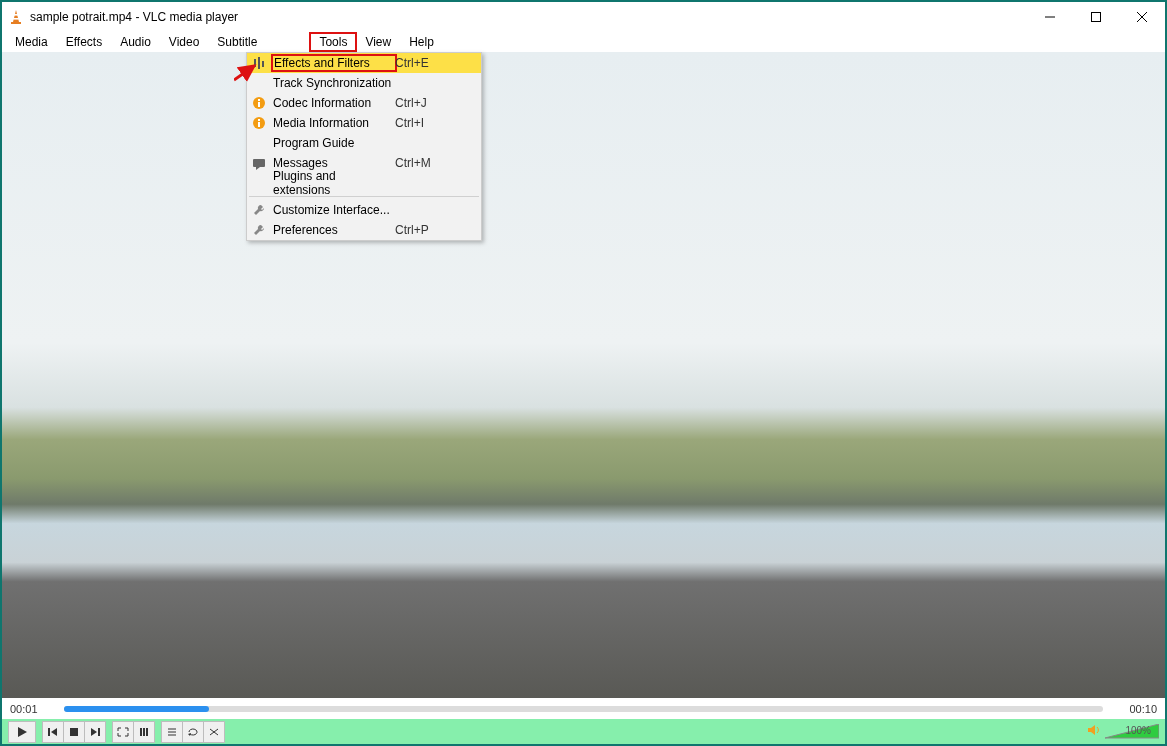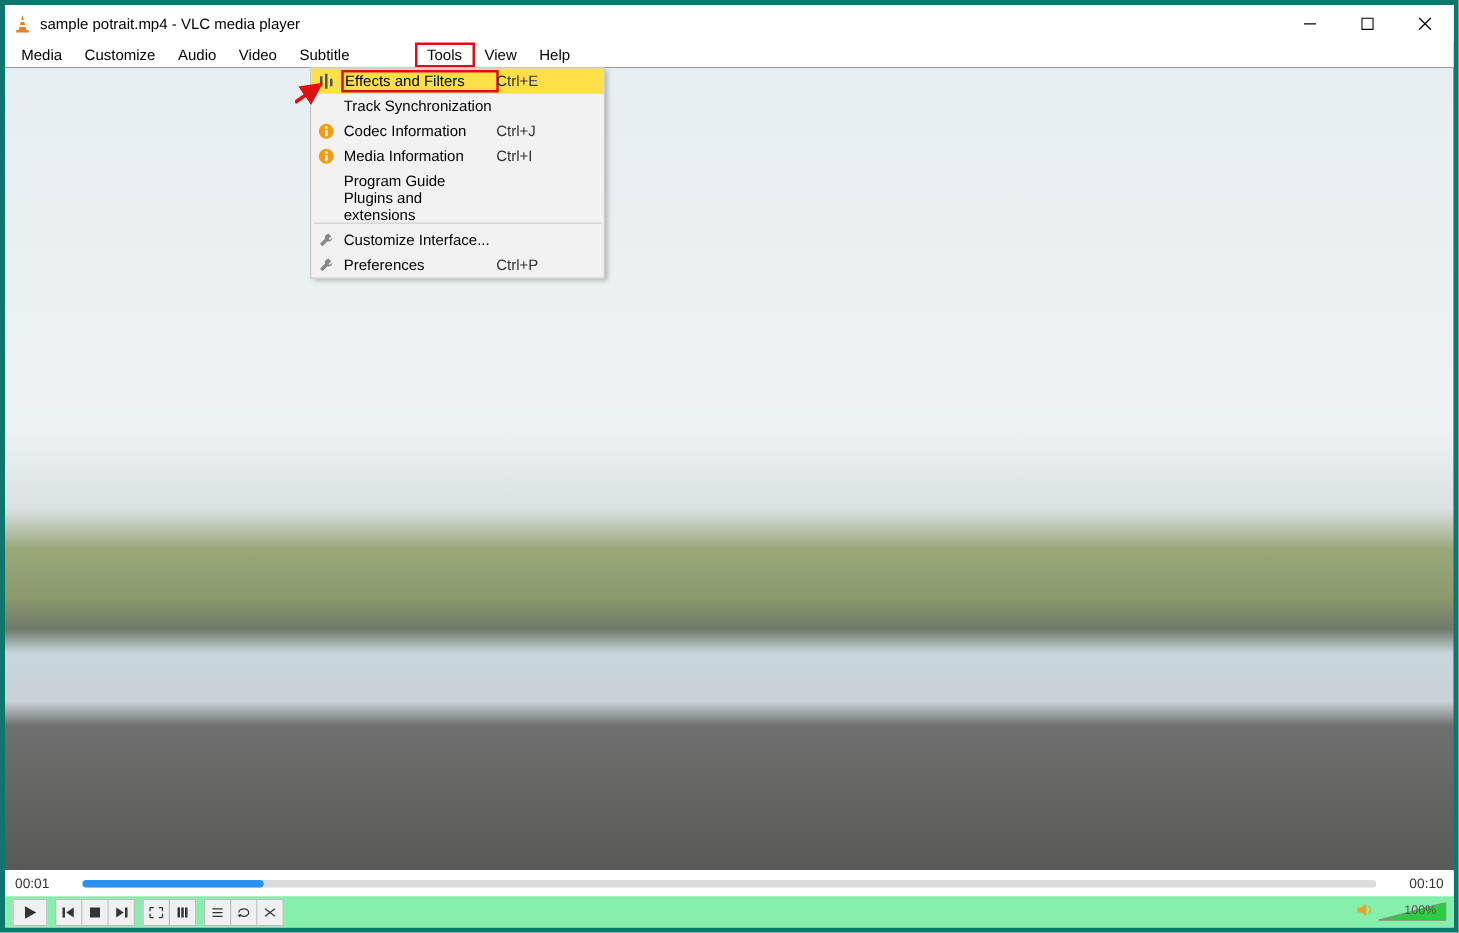--- a/index.html
+++ b/index.html
@@ -1,16 +1,16 @@
 <!DOCTYPE html>
 <html><head>
 <meta charset="utf-8">
 <style>
   html,body{margin:0;padding:0;font-family:"Segoe UI",Tahoma,sans-serif;font-size:12px;color:#000;background:#fff;height:100%;}
-  #app{width:1167px;height:746px;position:relative;overflow:hidden;border:4px solid #0f766e;box-sizing:border-box;}
+  #app{width:1167px;height:746px;position:relative;overflow:hidden;border:2px solid #0f766e;box-sizing:border-box;}
   
   .titlebar{height:30px;display:flex;align-items:center;padding-left:6px;background:#fff;}
   .titlebar .cone{width:16px;height:16px;margin-right:6px;position:relative;}
   .titlebar .cone svg{display:block;}
   .titlebar .title{font-size:12px;}
   .winctrls{margin-left:auto;display:flex;}
   .winbtn{width:46px;height:30px;display:flex;align-items:center;justify-content:center;}
   .winbtn svg{display:block;}
   
   .menubar{height:20px;display:flex;align-items:center;padding:0 4px;gap:0;}
@@ -76,21 +76,21 @@
           <svg width="10" height="10">
             <line x1="0" y1="0" x2="10" y2="10" stroke="#000"></line>
             <line x1="10" y1="0" x2="0" y2="10" stroke="#000"></line>
           </svg>
         </div>
     </div>
   </div>
 
   <div class="menubar">
     <span class="menuitem">Media</span>
-    <span class="menuitem">Customize</span>
+    <span class="menuitem">Effects</span>
     <span class="menuitem">Audio</span>
     <span class="menuitem">Video</span>
     <span class="menuitem">Subtitle</span>
     <span class="menuitem tools">Tools</span>
     <span class="menuitem">View</span>
     <span class="menuitem">Help</span>
   </div>
 
   <div class="video">
     <div class="sky"></div>
@@ -126,20 +126,28 @@
             <circle cx="7" cy="7" r="6" fill="#f39c12"></circle>
             <rect x="6" y="6" width="2" height="5" fill="#fff"></rect>
             <rect x="6" y="3" width="2" height="2" fill="#fff"></rect>
           </svg></span>
       <span class="lab">Media Information</span>
       <span class="sc">Ctrl+I</span>
     </div>
     <div class="dditem">
       <span class="lab">Program Guide</span>
       <span class="sc"></span>
+    </div>
+    <div class="dditem">
+      <span class="ddicon"><svg width="14" height="14">
+            <rect x="1" y="3" width="12" height="8" rx="1" fill="#666"></rect>
+            <polygon points="4,11 4,14 8,11" fill="#666"></polygon>
+          </svg></span>
+      <span class="lab">Messages</span>
+      <span class="sc">Ctrl+M</span>
     </div>
     <div class="dditem">
       <span class="lab">Plugins and extensions</span>
       <span class="sc"></span>
     </div>
     <div class="ddsep"></div>
     <div class="dditem">
       <span class="ddicon"><svg width="14" height="14">
             <path d="M9 2a3 3 0 0 0-3 4L2 10l2 2 4-4a3 3 0 0 0 4-3l-2 2-1-1 2-2z" fill="#888"></path>
           </svg></span>

